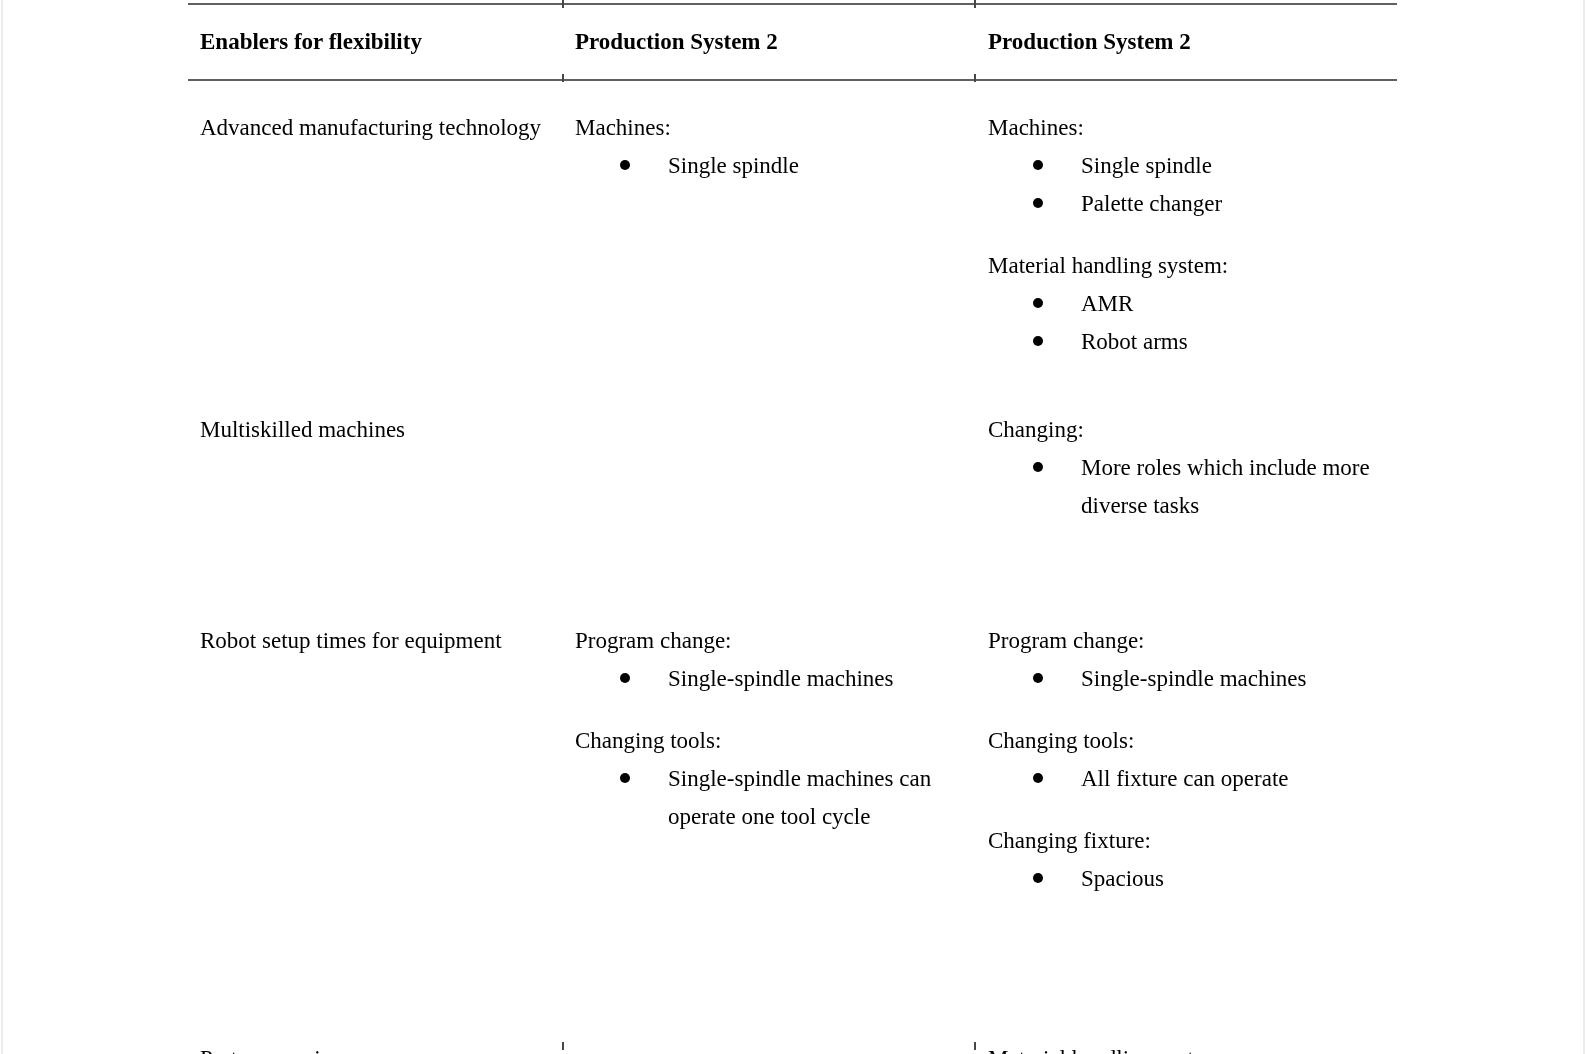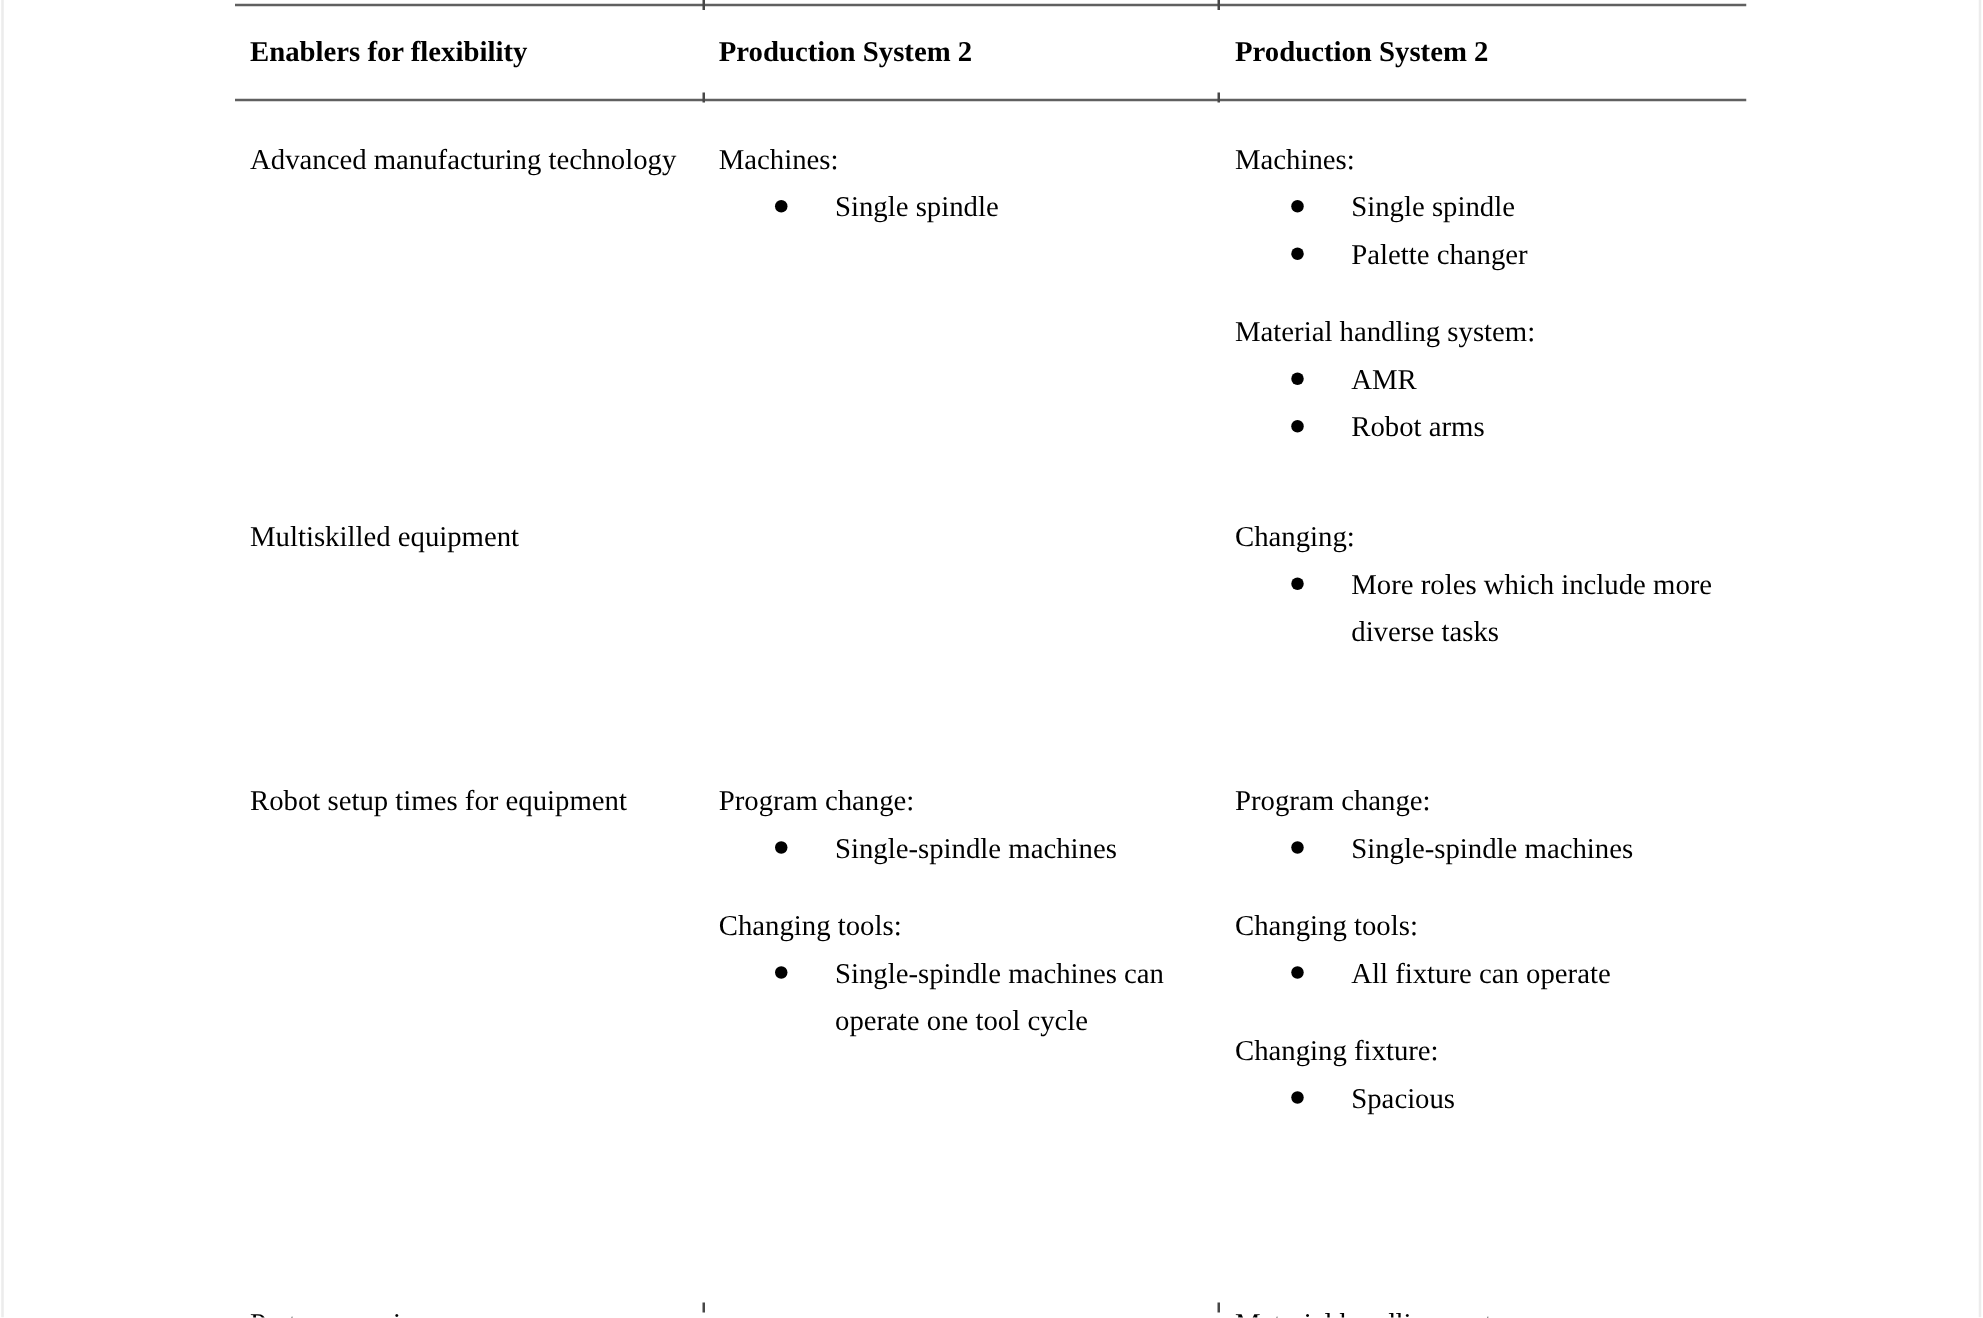--- a/index.html
+++ b/index.html
@@ -128,21 +128,21 @@
             <div class="block">
               <div>Material handling system:</div>
               <div class="item"><span class="bullet"></span><span>AMR</span></div>
               <div class="item"><span class="bullet"></span><span>Robot arms</span></div>
             </div>
           </td>
         </tr>
 
         <tr class="r1">
           <td class="c1">
-            <div>Multiskilled equipment</div>
+            <div>Multiskilled machines</div>
           </td>
           <td class="c2"></td>
           <td class="c3">
             <div class="block">
               <div>Changing:</div>
               <div class="item"><span class="bullet"></span><span>More roles which include more diverse tasks</span></div>
             </div>
           </td>
         </tr>
 

